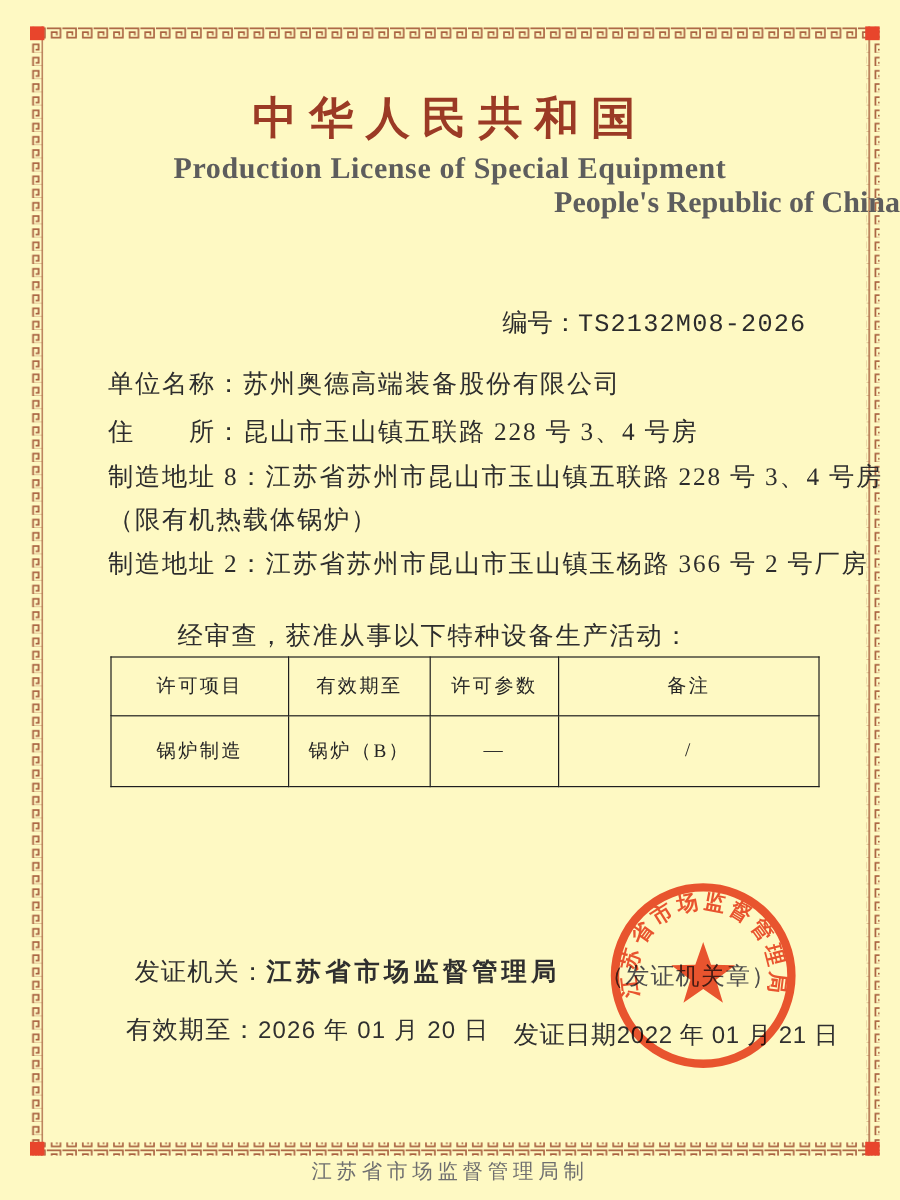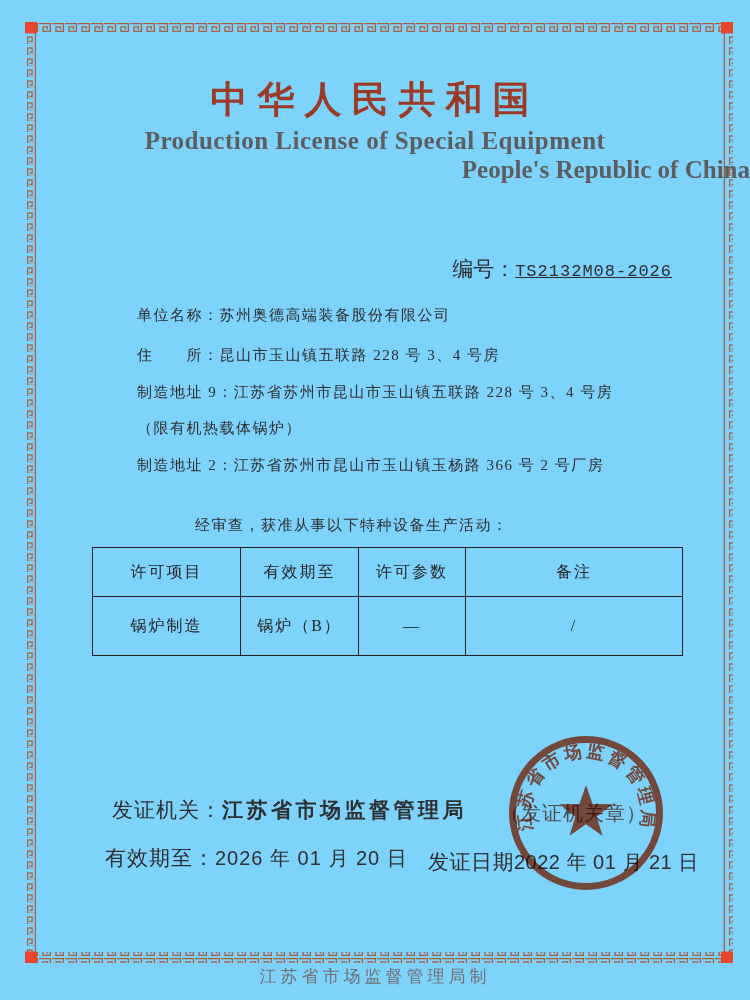--- a/index.html
+++ b/index.html
@@ -1,37 +1,37 @@
 <!DOCTYPE html>
 <html><head>
 <meta charset="utf-8">
 <style>
   html,body{margin:0;padding:0;background:#ffffff;}
   .canvas{
     position:relative;width:750px;height:1000px;overflow:hidden;
-    background:#7dd3fc;
+    background:#fef9c3;
     font-family:"Liberation Serif",serif;
     color:#2f2f2f;
   }
   
   .border-svg{position:absolute;left:0;top:0;width:750px;height:1000px;pointer-events:none;}
 
   
   .titles{position:absolute;top:80px;left:0;width:750px;text-align:center;line-height:1.08;}
   .t-cn1{font-size:37px;font-weight:bold;color:#9b3a25;letter-spacing:10px;}
   .t-cn2{font-size:40px;font-weight:bold;color:#9b3a25;letter-spacing:6px;margin-top:3px;}
   .t-en1{font-size:25px;font-weight:bold;color:#5d5d5d;margin-top:7px;letter-spacing:0.5px;}
   .t-en2{font-size:25px;font-weight:bold;color:#5d5d5d;margin-top:2px;text-align:right;}
 
   
   .license-no{position:absolute;top:255px;left:0;width:672px;text-align:right;font-size:21px;color:#2c2c2c;}
-  .license-no .num{font-family:"Liberation Mono",monospace;font-size:17px;letter-spacing:1px;text-decoration:underline;}
+  .license-no .num{font-family:"Liberation Mono",monospace;font-size:21px;letter-spacing:1px;}
 
   
-  .info-line{position:absolute;left:90px;width:600px;font-size:15px;letter-spacing:1.5px;color:#2d2d2d;white-space:nowrap;margin-left:47px;}
+  .info-line{position:absolute;left:90px;width:600px;font-size:21px;letter-spacing:1.5px;color:#2d2d2d;white-space:nowrap;}
   .il-0{top:306px;} .il-1{top:346px;} .il-2{top:383px;} .il-3{top:419px;} .il-4{top:456px;} .il-5{top:516px;padding-left:58px;}
 
   
   .lic-table{position:absolute;left:92px;top:547px;width:578px;border-collapse:collapse;table-layout:fixed;}
   .lic-table td,.lic-table th{border:1.6px solid #1f1f1f;text-align:center;vertical-align:middle;
     font-weight:normal;font-size:16px;letter-spacing:2px;color:#262626;}
   .lic-table th{height:46px;}
   .lic-table td{height:56px;}
   .c0{width:145px;} .c1{width:115px;} .c2{width:104px;} .c3{width:214px;}
 
@@ -85,21 +85,21 @@
     <span>编号：</span><span class="num">TS2132M08-2026</span>
   </div>
 
   <div class="info-line il-0">
     <span>单位名称：</span><span>苏州奥德高端装备股份有限公司</span>
   </div>
   <div class="info-line il-1">
     <span>住　　所：</span><span>昆山市玉山镇五联路 228 号 3、4 号房</span>
   </div>
   <div class="info-line il-2">
-    <span>制造地址 9：</span><span>江苏省苏州市昆山市玉山镇五联路 228 号 3、4 号房</span>
+    <span>制造地址 8：</span><span>江苏省苏州市昆山市玉山镇五联路 228 号 3、4 号房</span>
   </div>
   <div class="info-line il-3">
     <span>（限有机热载体锅炉）</span>
   </div>
   <div class="info-line il-4">
     <span>制造地址 2：</span><span>江苏省苏州市昆山市玉山镇玉杨路 366 号 2 号厂房</span>
   </div>
   <div class="info-line il-5">
     <span>经审查，获准从事以下特种设备生产活动：</span>
   </div>

